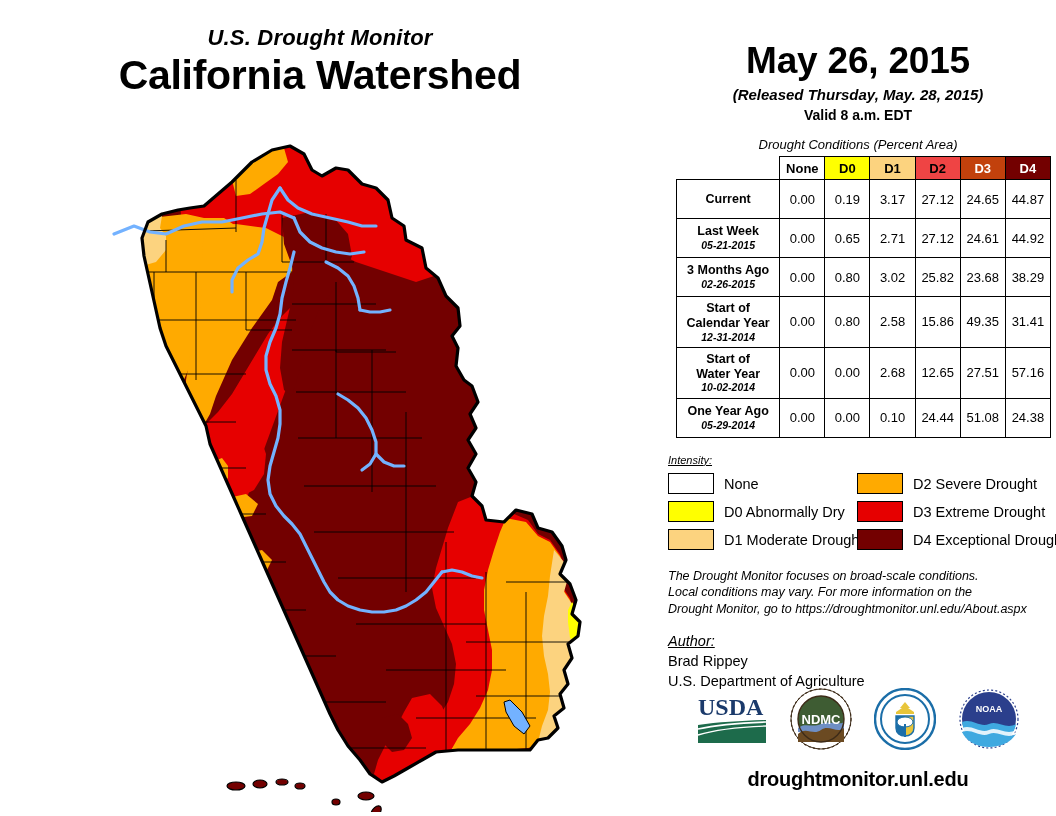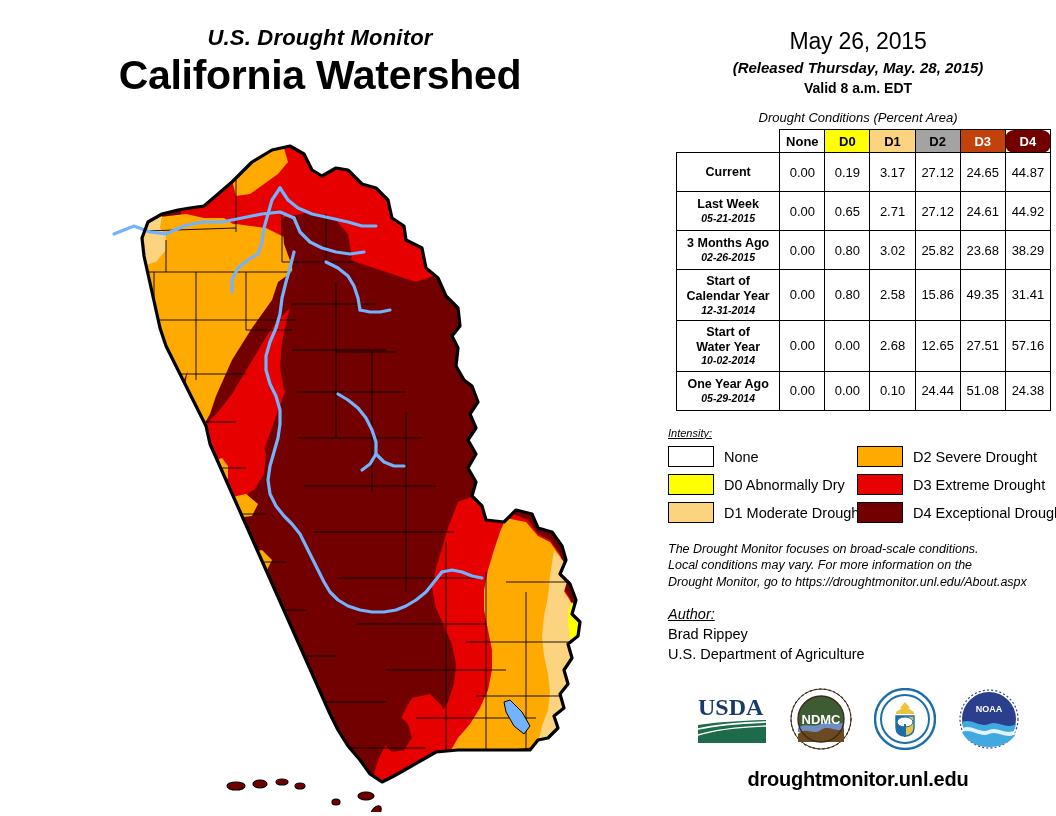--- a/index.html
+++ b/index.html
@@ -23,21 +23,21 @@
   .title-big{
     font-size:41px;font-weight:bold;line-height:1.1;margin-top:3px;
     letter-spacing:-.3px;
   }
   .map-wrap{position:absolute;left:86px;top:122px;width:520px;height:690px;}
   .map-wrap svg{display:block;width:520px;height:690px;}
 
   
   .right{position:absolute;left:660px;top:0;width:396px;height:816px;}
   .hdr{text-align:center;}
-  .hdr .date{font-size:23px;font-weight:normal;letter-spacing:-.2px;margin-top:28px;}
+  .hdr .date{font-size:37px;font-weight:bold;letter-spacing:-.2px;margin-top:40px;}
   .hdr .released{font-size:15px;font-weight:bold;font-style:italic;margin-top:4px;}
   .hdr .valid{font-size:14px;font-weight:bold;margin-top:4px;}
 
   .tbl-caption{
     text-align:center;font-size:13px;font-style:italic;
     margin-top:14px;margin-bottom:4px;
   }
 
   
   table.dm{
@@ -62,23 +62,23 @@
     font-weight:bold;font-size:12.5px;line-height:1.18;
     padding:4px 2px;
   }
   table.dm td.rowlab .sub{
     font-weight:bold;font-style:italic;font-size:10.5px;display:block;
   }
   table.dm td.num{height:38px;font-size:13px;}
   .hdr-none{background:#ffffff;}
   .hdr-d0{background:#ffff00;}
   .hdr-d1{background:#fcd37f;}
-  .hdr-d2{background:#a3a3a3;}
+  .hdr-d2{background:#ef4444;}
   .hdr-d3{background:#c2410c;color:#fff;}
-  .hdr-d4{background:#730000;color:#fff;border-radius:9px;}
+  .hdr-d4{background:#730000;color:#fff;}
 
   
   .legend{margin-top:16px;margin-left:8px;width:378px;}
   .legend .ttl{
     font-size:11px;font-style:italic;font-weight:normal;
     text-decoration:underline;margin-bottom:6px;
   }
   .legend .grid{display:flex;}
   .legend .col{width:189px;}
   .legend .row{display:flex;align-items:center;height:24px;margin-bottom:4px;}

